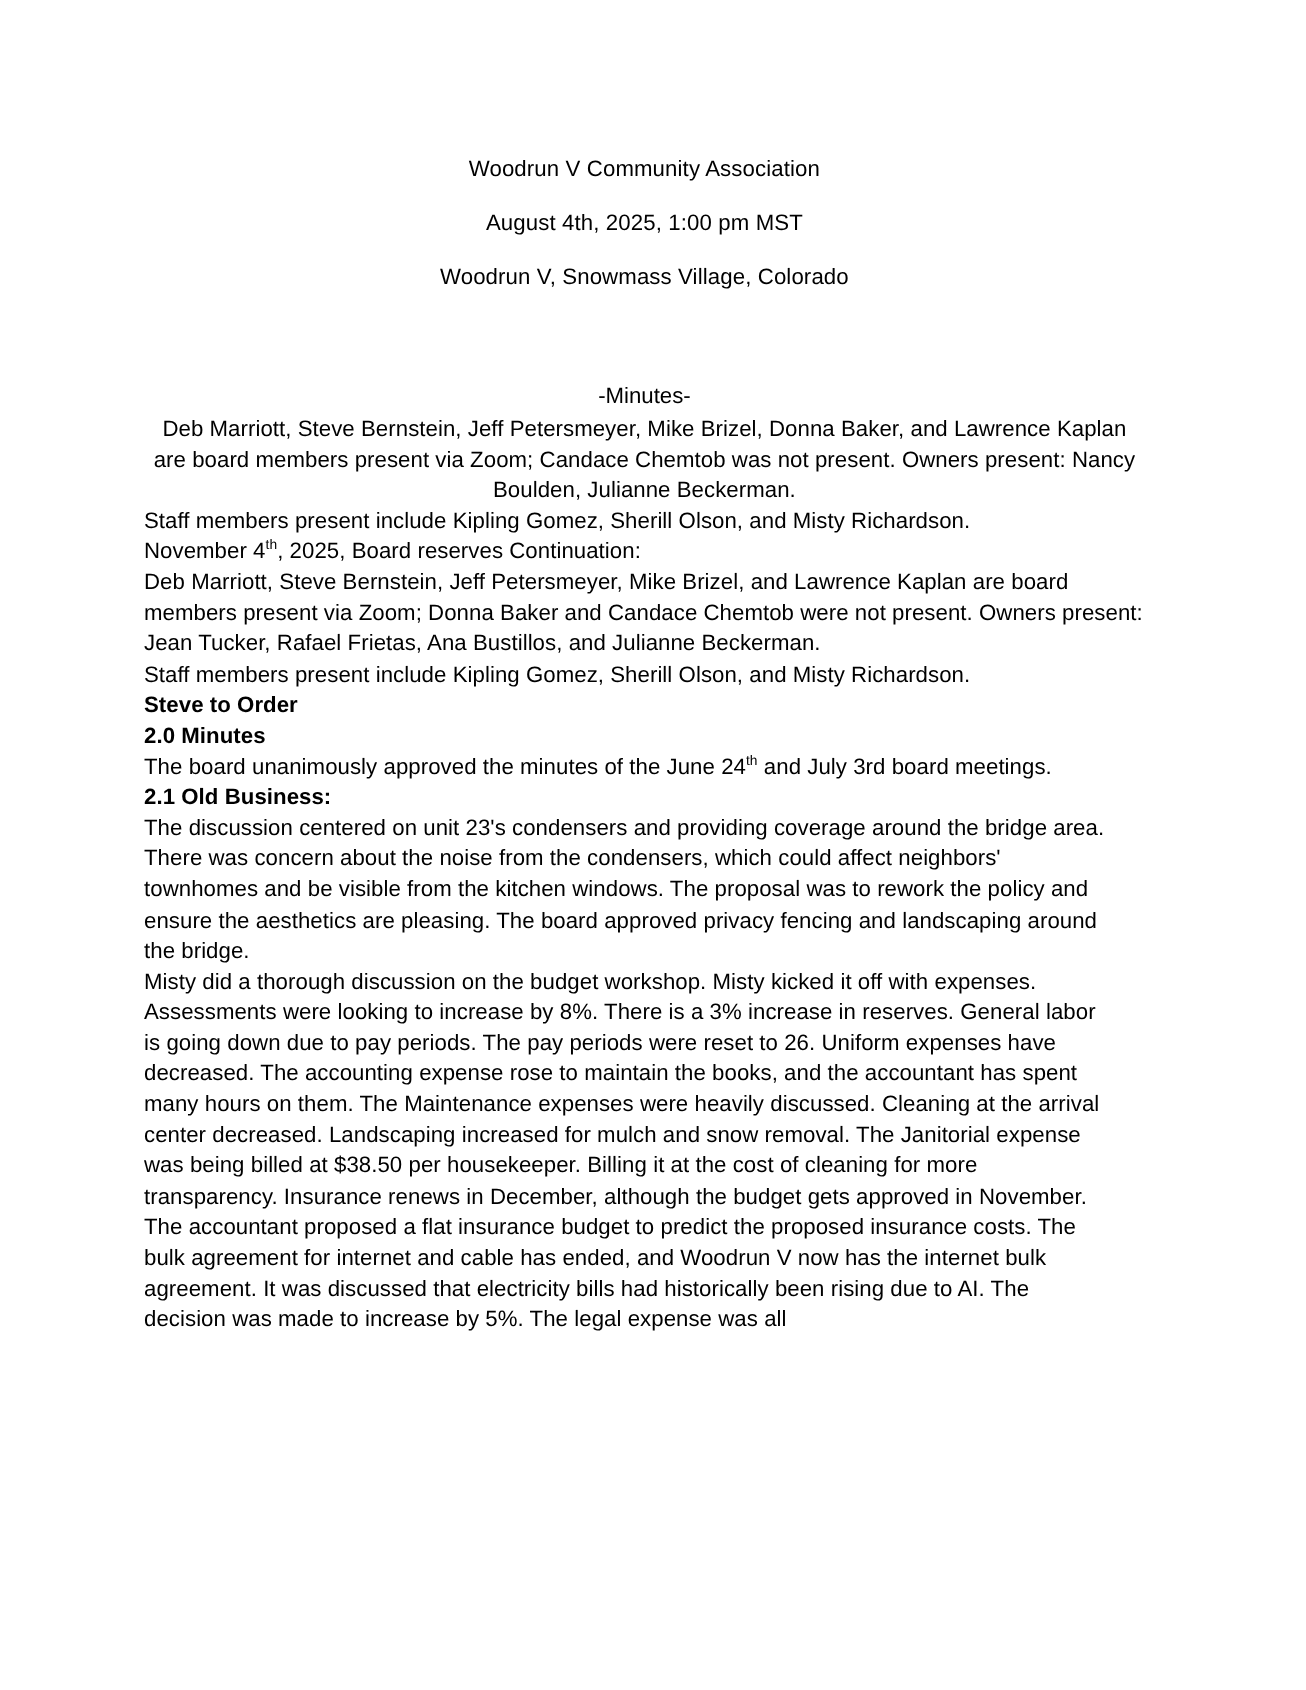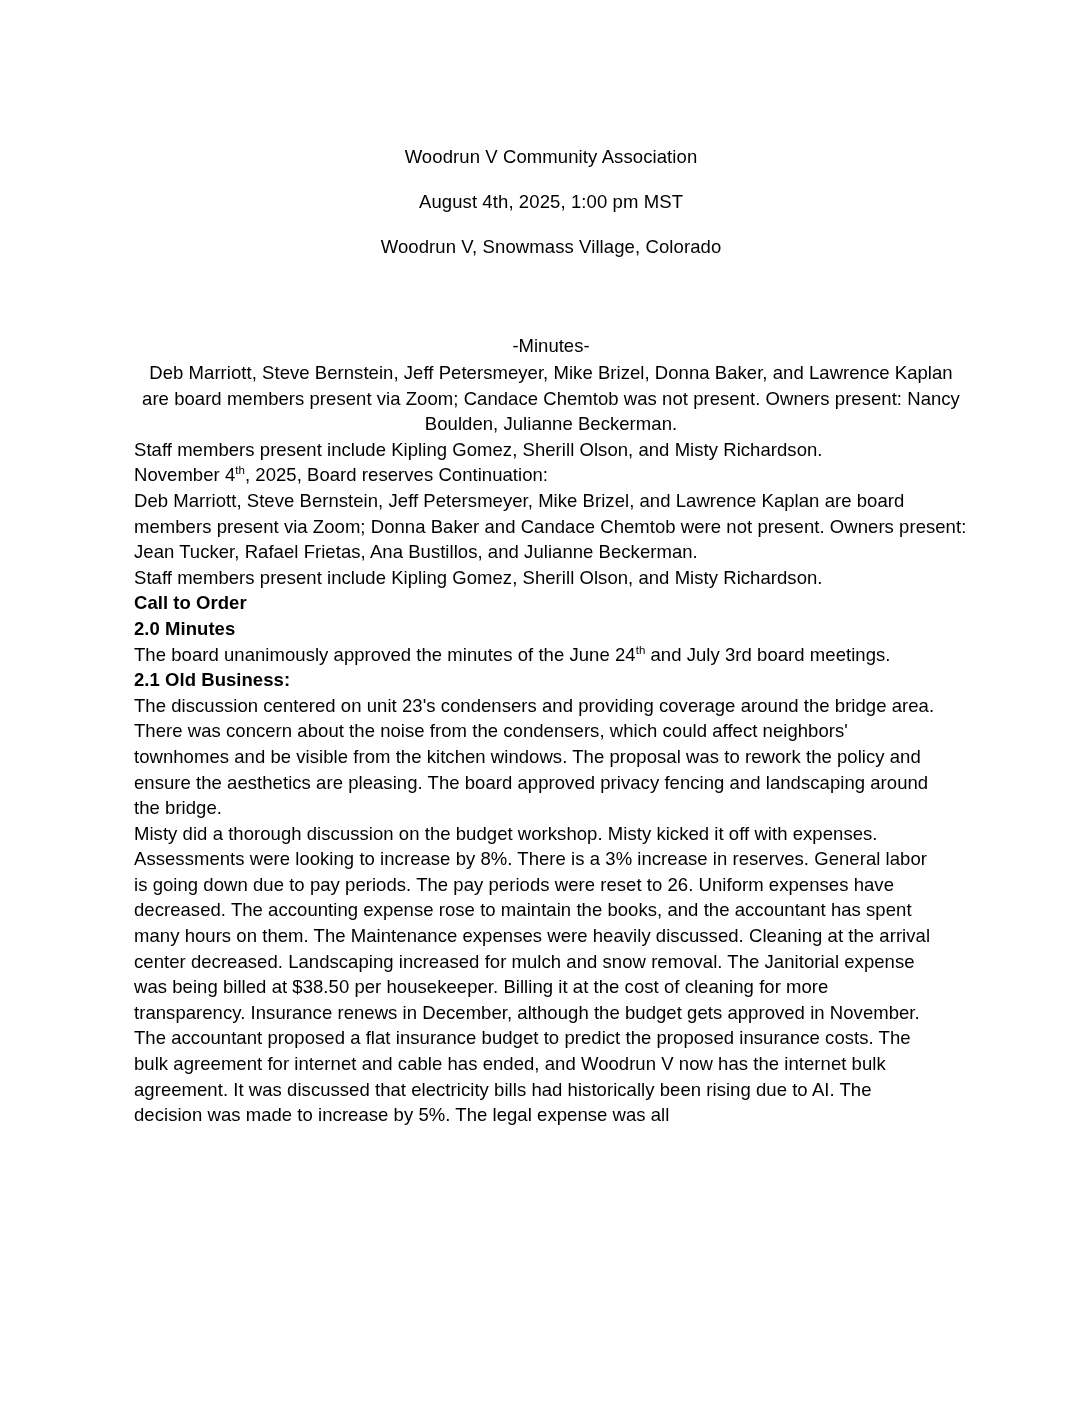--- a/index.html
+++ b/index.html
@@ -13,24 +13,23 @@
     height: 1408px;
     background: #ffffff;
     margin: 0 auto;
     overflow: hidden;
     font-family: "Liberation Sans", sans-serif;
     color: #000000;
     -webkit-font-smoothing: antialiased;
   }
   .content {
     position: absolute;
-    left: 134px;
+    left: 120px;
     top: 0;
     width: 834px;
-    margin-top: 16px;
   }
   .title-block {
     margin-top: 118px;
     text-align: center;
   }
   .title-line {
     font-size: 18.5px;
     line-height: 45px;
     letter-spacing: 0.1px;
   }
@@ -86,21 +85,21 @@
     <div class="minutes-line">-Minutes-</div>
 
     <p class="body-para gap-attendees">Deb Marriott, Steve Bernstein, Jeff Petersmeyer, Mike Brizel, Donna Baker, and Lawrence Kaplan are board members present via Zoom; Candace Chemtob was not present.  Owners present: Nancy Boulden, Julianne Beckerman.</p>
     <p class="body-para">Staff members present include Kipling Gomez, Sherill Olson, and Misty Richardson.</p>
 
     <p class="body-para gap-para"><span>November 4</span><sup>th</sup><span>, 2025, Board reserves Continuation:</span></p>
 
     <p class="body-para gap-para">Deb Marriott, Steve Bernstein, Jeff Petersmeyer, Mike Brizel, and Lawrence Kaplan are board members present via Zoom; Donna Baker and Candace Chemtob were not present.  Owners present: Jean Tucker, Rafael Frietas, Ana Bustillos, and Julianne Beckerman.</p>
     <p class="body-para">Staff members present include Kipling Gomez, Sherill Olson, and Misty Richardson.</p>
 
-    <p class="bold-head gap-section">Call to Order</p>
+    <p class="bold-head gap-section">Steve to Order</p>
 
     <p class="bold-head gap-small">2.0 Minutes</p>
     <p class="body-para gap-minutes-txt"><span>The board unanimously approved the minutes of the June 24</span><sup>th</sup><span> and July 3rd board meetings.</span></p>
 
     <p class="bold-head gap-oldbiz">2.1 Old Business:</p>
 
     <p class="body-para indented gap-indent-1">The discussion centered on unit 23's condensers and providing coverage around the bridge area.  There was concern about the noise from the condensers, which could affect neighbors' townhomes and be visible from the kitchen windows.  The proposal was to rework the policy and ensure the aesthetics are pleasing.  The board approved privacy fencing and landscaping around the bridge.</p>
     <p class="body-para indented gap-indent-2">Misty did a thorough discussion on the budget workshop.  Misty kicked it off with expenses.  Assessments were looking to increase by 8%.  There is a 3% increase in reserves.  General labor is going down due to pay periods.  The pay periods were reset to 26.    Uniform expenses have decreased.  The accounting expense rose to maintain the books, and the accountant has spent many hours on them.  The Maintenance expenses were heavily discussed.   Cleaning at the arrival center decreased.  Landscaping increased for mulch and snow removal.  The Janitorial expense was being billed at $38.50 per housekeeper.   Billing it at the cost of cleaning for more transparency.  Insurance renews in December, although the budget gets approved in November.  The accountant proposed a flat insurance budget to predict the proposed insurance costs.  The bulk agreement for internet and cable has ended, and Woodrun V now has the internet bulk agreement. It was discussed that electricity bills had historically been rising due to AI.   The decision was made to increase by 5%.  The legal expense was all</p>
 
   </div>

